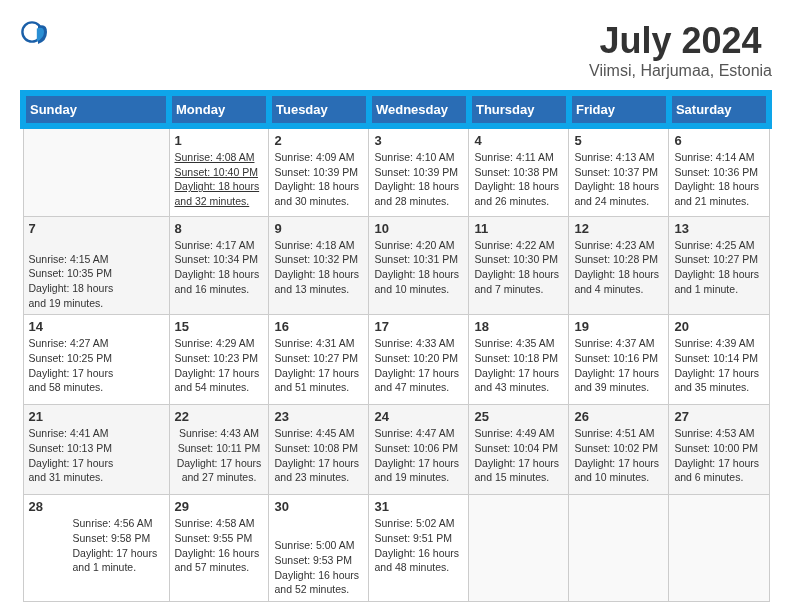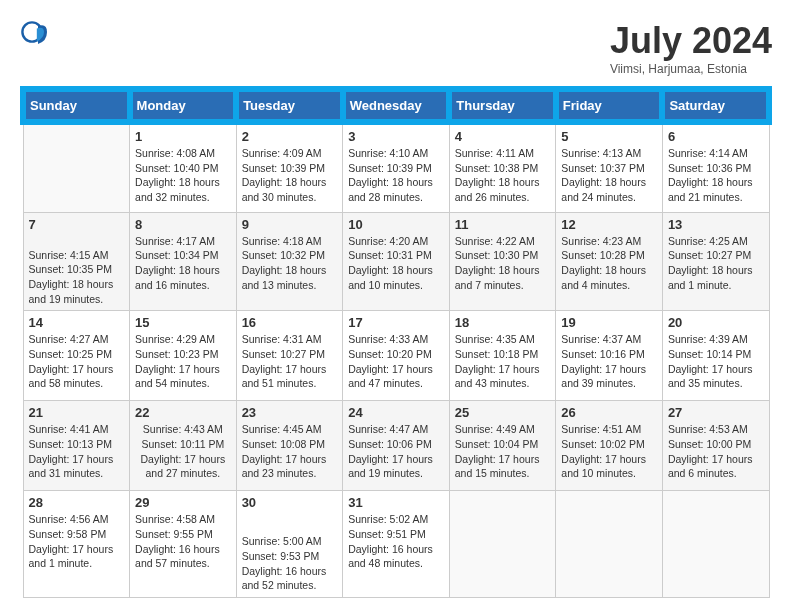--- a/index.html
+++ b/index.html
@@ -25,29 +25,29 @@
       font-size: 18px;
       font-weight: bold;
       color: #333;
       line-height: 1.1;
     }
     .logo-icon {
       width: 30px;
       height: 30px;
     }
     .title-block {
-      text-align: left;
+      text-align: center;
     }
     .month-title {
       font-size: 36px;
       font-weight: bold;
       color: #333;
     }
     .subtitle {
-      font-size: 12px;
+      font-size: 16px;
       color: #555;
     }
     table {
       width: 100%;
       border-collapse: collapse;
       font-size: 11px;
     }
     thead tr th {
       background-color: #2a6db5;
       color: #fff;
@@ -111,21 +111,21 @@
         <th>Thursday</th>
         <th>Friday</th>
         <th>Saturday</th>
       </tr>
   </thead>
   <tbody id="calendar-body">
   <tr>
         <td class="empty-cell"></td>
         <td>
           <span class="day-num">1</span>
-          <div class="day-info" style="white-space: pre-line;">Sunrise: 4:08 AM
+          <div class="day-info" style="white-space: pre-line; text-decoration: underline;">Sunrise: 4:08 AM
 Sunset: 10:40 PM
 Daylight: 18 hours
 and 32 minutes.</div>
         </td>
         <td>
           <span class="day-num">2</span>
           <div class="day-info" style="white-space: pre-line;">Sunrise: 4:09 AM
 Sunset: 10:39 PM
 Daylight: 18 hours
 and 30 minutes.</div>
@@ -308,21 +308,21 @@
           <span class="day-num">27</span>
           <div class="day-info" style="white-space: pre-line;">Sunrise: 4:53 AM
 Sunset: 10:00 PM
 Daylight: 17 hours
 and 6 minutes.</div>
         </td>
       </tr>
       <tr>
         <td>
           <span class="day-num">28</span>
-          <div class="day-info" style="white-space: pre-line;">Sunrise: 4:56 AM
+          <div class="day-info" style="white-space: pre-line; margin-left: 44px;">Sunrise: 4:56 AM
 Sunset: 9:58 PM
 Daylight: 17 hours
 and 1 minute.</div>
         </td>
         <td>
           <span class="day-num">29</span>
           <div class="day-info" style="white-space: pre-line;">Sunrise: 4:58 AM
 Sunset: 9:55 PM
 Daylight: 16 hours
 and 57 minutes.</div>

